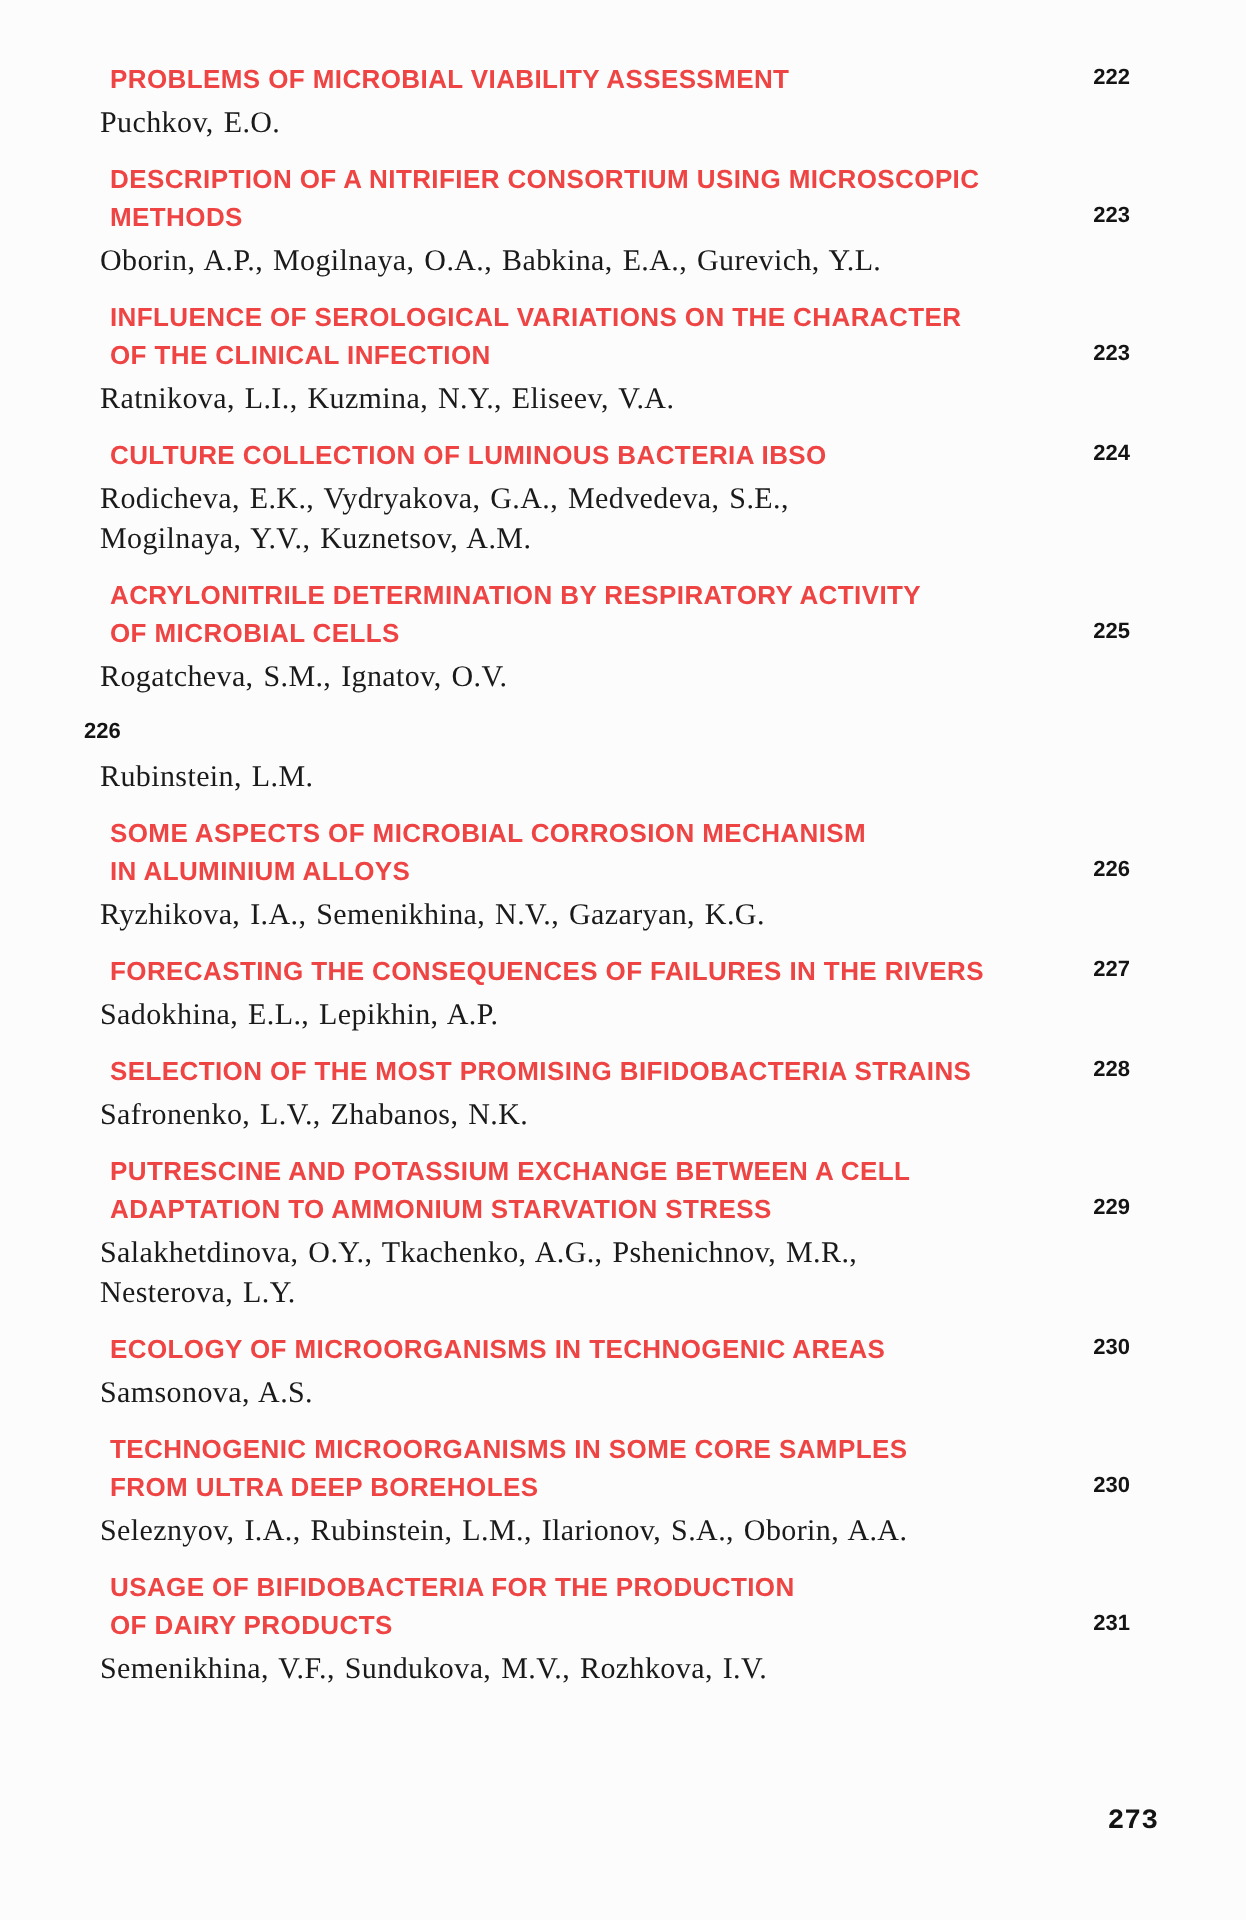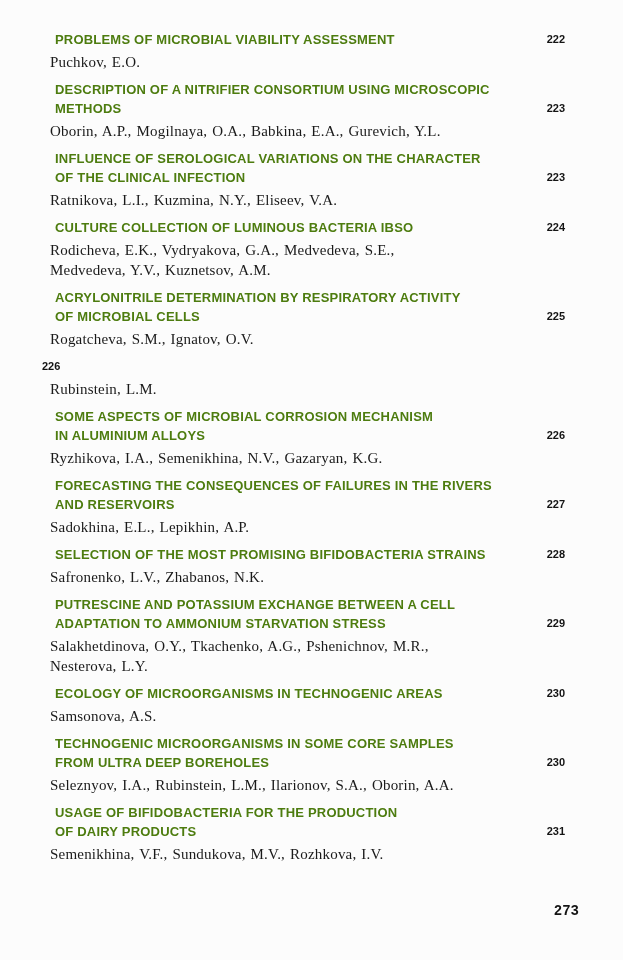--- a/index.html
+++ b/index.html
@@ -23,21 +23,21 @@
     margin-bottom: 3px;
   }
   .title { padding-left: 25px; }
   .tline {
     font-family: "Liberation Sans", sans-serif;
     font-weight: 700;
     font-size: 13px;
     line-height: 19px;
     letter-spacing: 0.2px;
     white-space: nowrap;
-    color: #4d7c0f;
+    color: #ef4444;
   }
   .pnum {
     font-family: "Liberation Sans", sans-serif;
     font-weight: 700;
     font-size: 11px;
     line-height: 19px;
     color: #141414;
     flex: 0 0 auto;
     padding-left: 12px;
   }
@@ -104,21 +104,21 @@
       </div>
       <div class="entry">
         <div class="head">
           <div class="title">
             <div class="tline">CULTURE COLLECTION OF LUMINOUS BACTERIA IBSO</div>
           </div>
           <div class="pnum">224</div>
         </div>
         <div class="authors">
           <div class="aline">Rodicheva, E.K., Vydryakova, G.A., Medvedeva, S.E.,</div>
-          <div class="aline">Medvedeva, Y.V., Kuznetsov, A.M.</div>
+          <div class="aline">Mogilnaya, Y.V., Kuznetsov, A.M.</div>
         </div>
       </div>
       <div class="entry">
         <div class="head">
           <div class="title">
             <div class="tline">ACRYLONITRILE DETERMINATION BY RESPIRATORY ACTIVITY</div>
             <div class="tline">OF MICROBIAL CELLS</div>
           </div>
           <div class="pnum">225</div>
         </div>
@@ -143,21 +143,20 @@
           <div class="pnum">226</div>
         </div>
         <div class="authors">
           <div class="aline">Ryzhikova, I.A., Semenikhina, N.V., Gazaryan, K.G.</div>
         </div>
       </div>
       <div class="entry">
         <div class="head">
           <div class="title">
             <div class="tline">FORECASTING THE CONSEQUENCES OF FAILURES IN THE RIVERS</div>
-            <div class="tline">AND RESERVOIRS</div>
           </div>
           <div class="pnum">227</div>
         </div>
         <div class="authors">
           <div class="aline">Sadokhina, E.L., Lepikhin, A.P.</div>
         </div>
       </div>
       <div class="entry">
         <div class="head">
           <div class="title">

